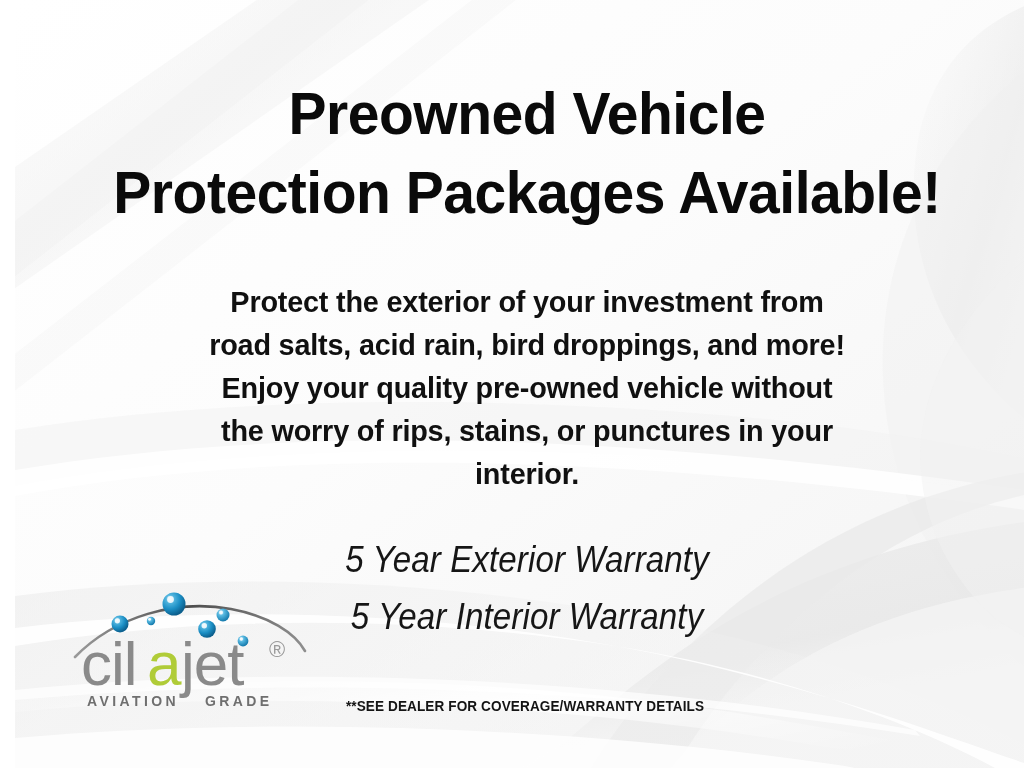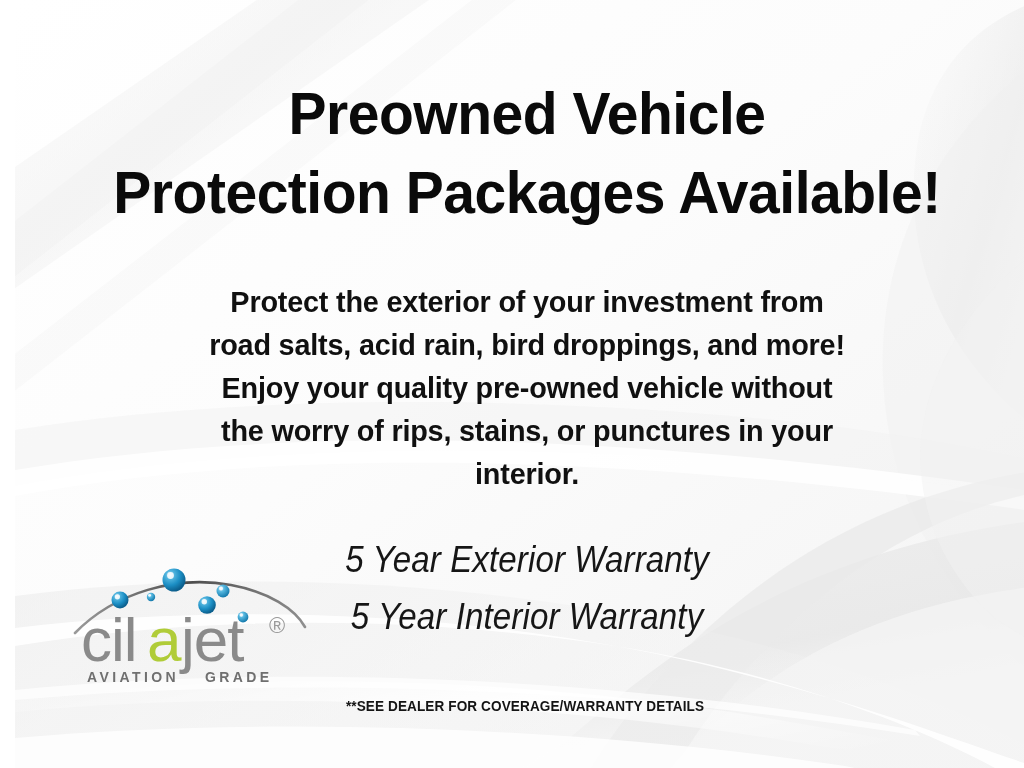--- a/index.html
+++ b/index.html
@@ -120,21 +120,21 @@
     letter-spacing: 0.1px;
     white-space: nowrap;
     transform: scaleX(0.97);
     transform-origin: 50% 0;
   }
 
   
   .logo {
     position: absolute;
     left: 58px;
-    top: 559px;
+    top: 583px;
     width: 235px;
     height: 132px;
   }
   .logo svg { display: block; }
 </style>
 </head>
 <body>
 
 <div class="slide">
 

